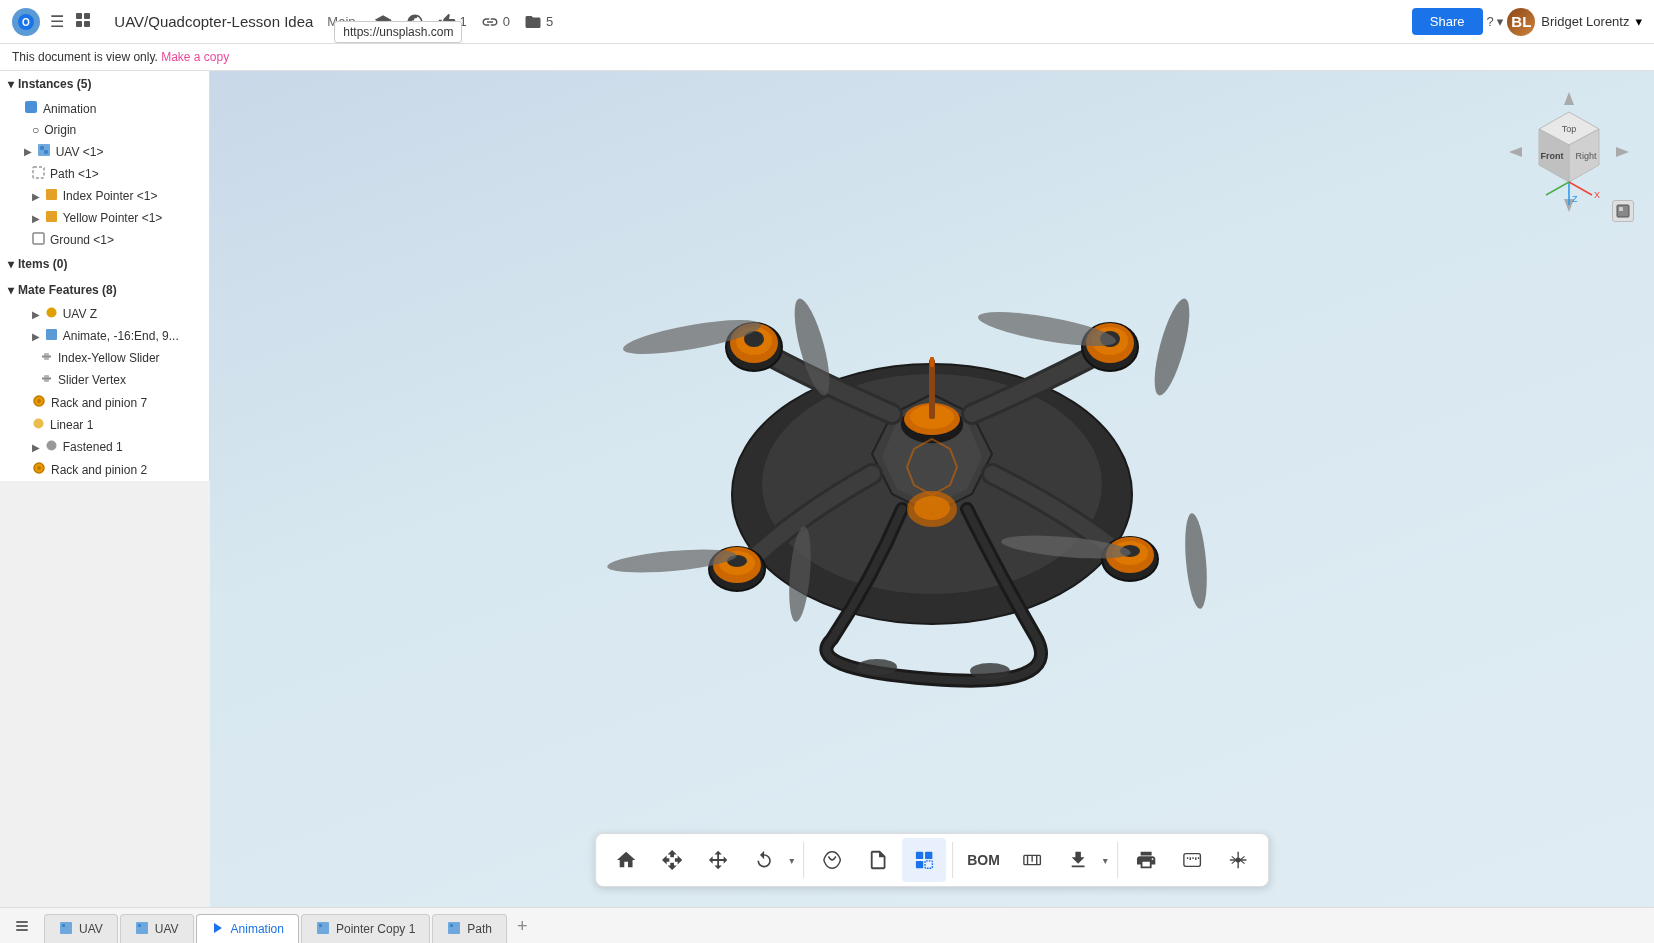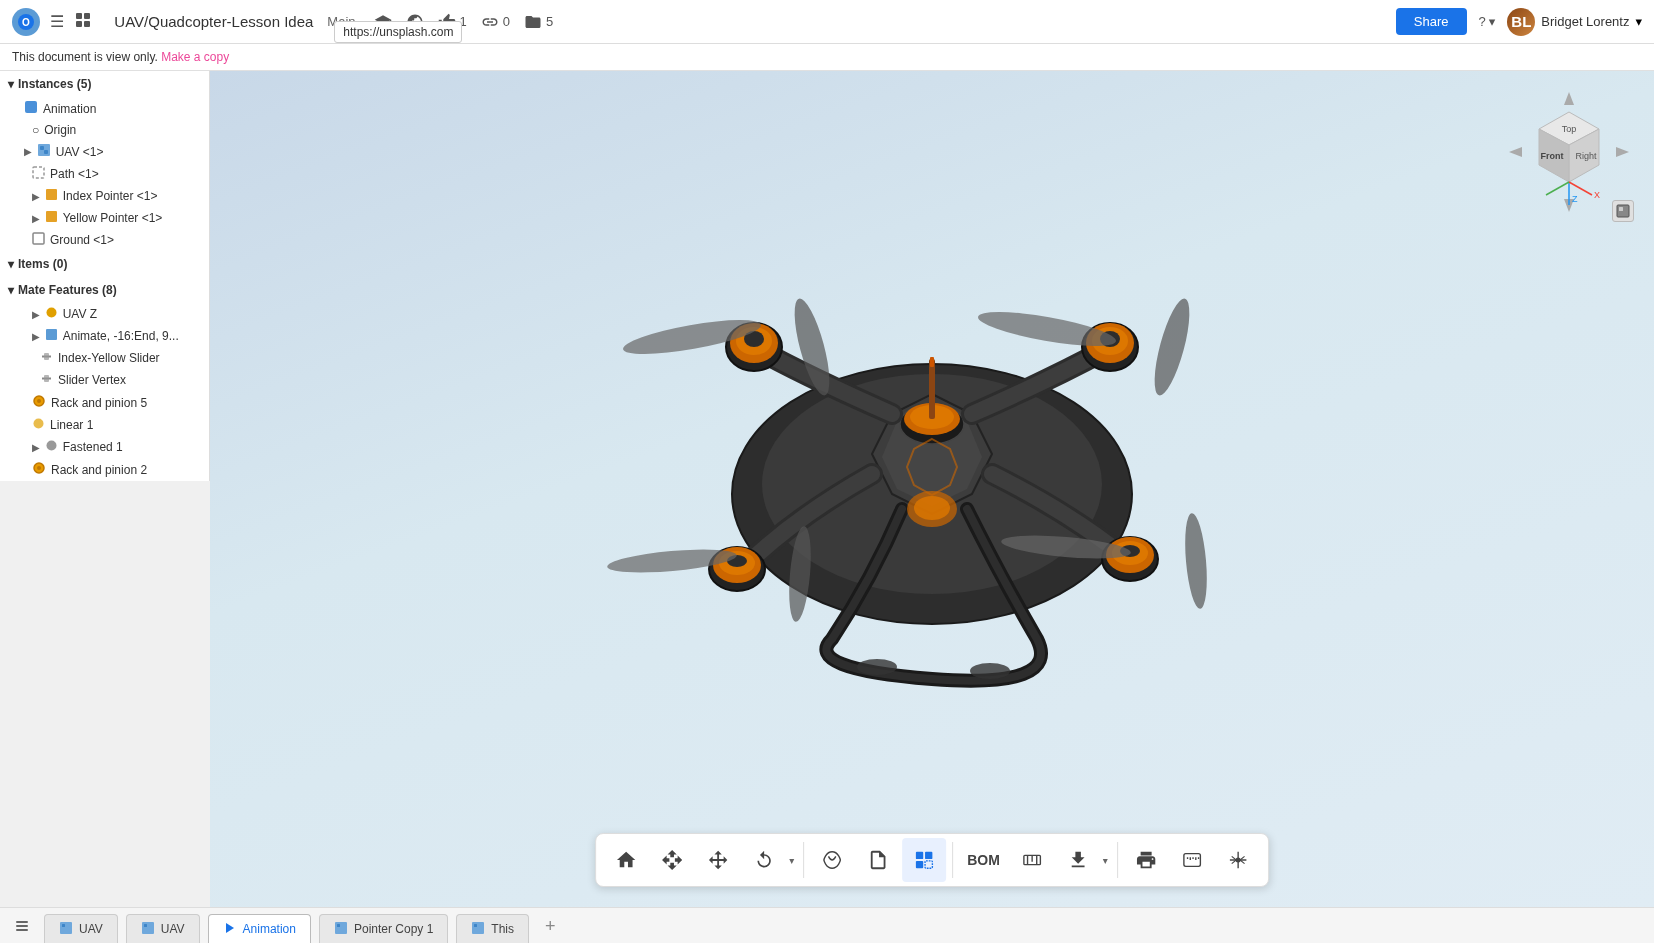--- a/index.html
+++ b/index.html
@@ -71,21 +71,21 @@
       gap: 4px;
       color: #555;
       font-size: 13px;
       cursor: pointer;
     }
     .nav-icon-btn svg { width: 18px; height: 18px; }
     .navbar-right {
       margin-left: auto;
       display: flex;
       align-items: center;
-      gap: 12px;
+      gap: 4px;
     }
     .share-btn {
       background: #1a73e8;
       color: white;
       border: none;
       border-radius: 4px;
       padding: 6px 18px;
       font-size: 13px;
       cursor: pointer;
       font-weight: 500;
@@ -233,21 +233,21 @@
       background: #e8e8e8;
       border: 1px solid #ccc;
       border-bottom: none;
       border-radius: 4px 4px 0 0;
       cursor: pointer;
       display: flex;
       align-items: center;
       gap: 6px;
       font-size: 12px;
       color: #444;
-      margin-right: 8px;
+      margin-right: 2px;
     }
     .tab.active {
       background: white;
       border-color: #bbb;
       color: #1a73e8;
       font-weight: 500;
     }
     .tab-icon { font-size: 13px; }
     .new-tab-btn {
       background: transparent;
@@ -532,21 +532,21 @@
         <span class="item-label">Slider Vertex</span>
       </div>
 
       <div class="sidebar-item indent2">
         <span>
           <svg width="14" height="14" viewBox="0 0 14 14">
               <circle cx="7" cy="7" r="5" fill="#e89b00" stroke="#c07800" stroke-width="1.5"></circle>
               <circle cx="7" cy="7" r="2" fill="#c07800"></circle>
             </svg>
         </span>
-        <span class="item-label">Rack and pinion 5</span>
+        <span class="item-label">Rack and pinion 7</span>
       </div>
 
       <div class="sidebar-item indent2">
         <span>
           <svg width="13" height="13" viewBox="0 0 13 13">
               <circle cx="6.5" cy="6.5" r="5" fill="#e0a000" opacity="0.7"></circle>
             </svg>
         </span>
         <span class="item-label">Linear 1</span>
       </div>
@@ -847,18 +847,18 @@
       <span>Pointer Copy 1</span>
     </div>
 
     <div class="tab">
       <span class="tab-icon">
         <svg width="14" height="14" viewBox="0 0 14 14">
             <rect x="1" y="1" width="12" height="12" rx="1" fill="#6fa8dc"></rect>
             <rect x="3" y="3" width="3" height="3" rx="0.5" fill="#3d85c8"></rect>
           </svg>
       </span>
-      <span>This</span>
+      <span>Path</span>
     </div>
 
     <button class="new-tab-btn">+</button>
   </div>
 </div>
 
 </body></html>

